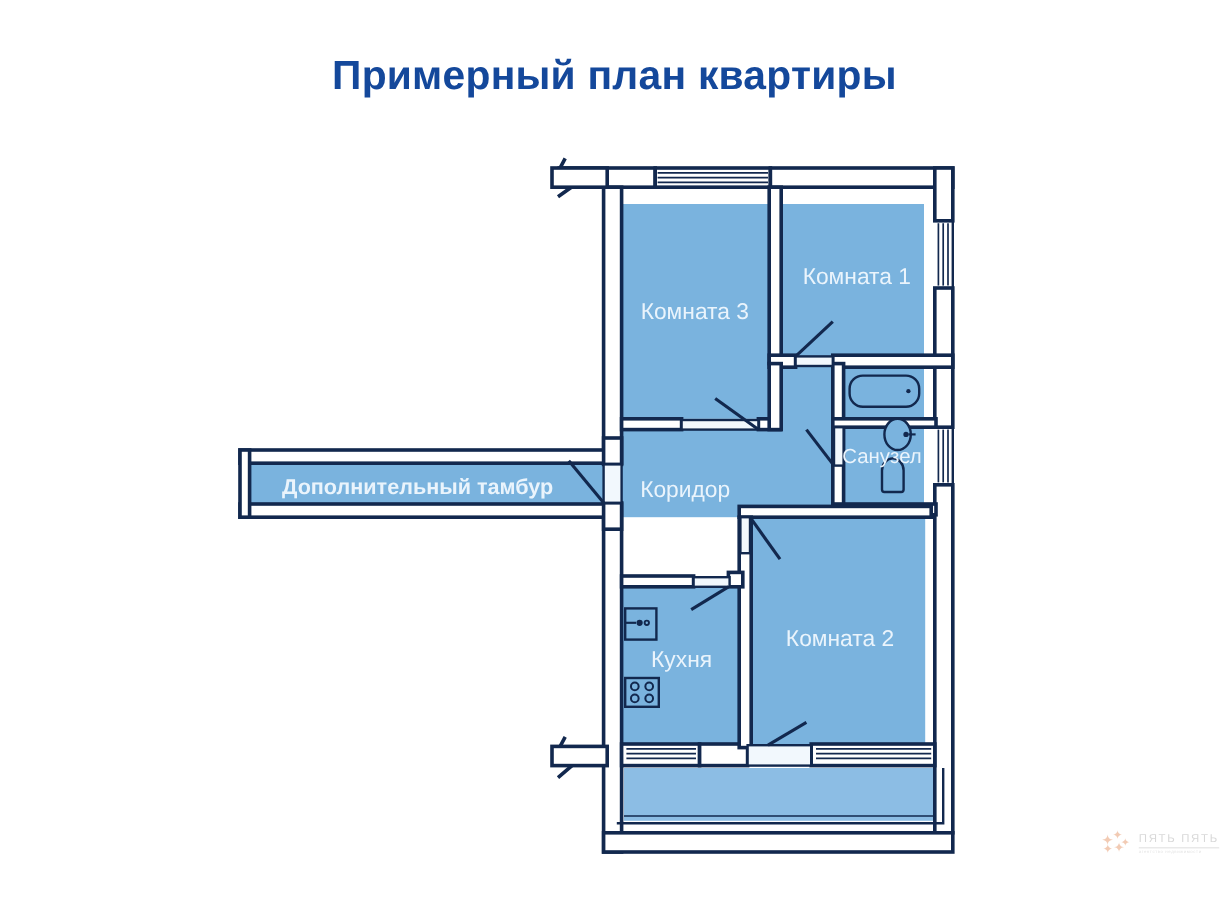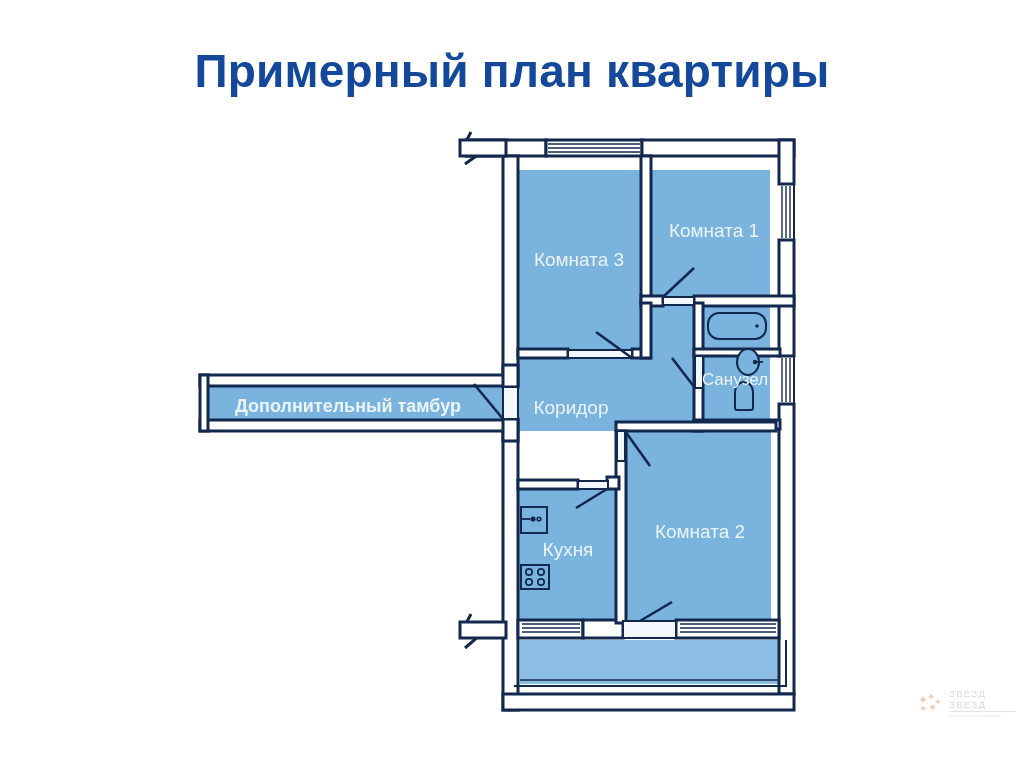--- a/index.html
+++ b/index.html
@@ -13,21 +13,21 @@
     position: relative;
     font-family: "Liberation Sans", sans-serif;
     overflow: hidden;
   }
   #page-title {
     position: absolute;
     left: 0;
     top: 44px;
     width: 1024px;
     text-align: center;
-    font-size: 46px;
+    font-size: 34px;
     font-weight: bold;
     color: #14489b;
     letter-spacing: 0.2px;
     user-select: none;
   }
   #floorplan-wrap {
     position: absolute;
     left: 0;
     top: 0;
     width: 1024px;
@@ -306,16 +306,16 @@
 
 <div id="watermark">
   <div class="stars">
     <span style="left:2px;  top:4px;  font-size:12px;">✦</span>
     <span style="left:11px; top:0px;  font-size:10px;">✦</span>
     <span style="left:18px; top:6px;  font-size:9px;">✦</span>
     <span style="left:3px;  top:12px; font-size:10px;">✦</span>
     <span style="left:12px; top:11px; font-size:11px;">✦</span>
   </div>
   <div class="wm-text">
-    <div class="wm-main">ЗВЕЗД ЗВЕЗД</div>
+    <div class="wm-main">ПЯТЬ ПЯТЬ</div>
     <div class="wm-sub">агентство недвижимости</div>
   </div>
 </div>
 
 </body></html>

